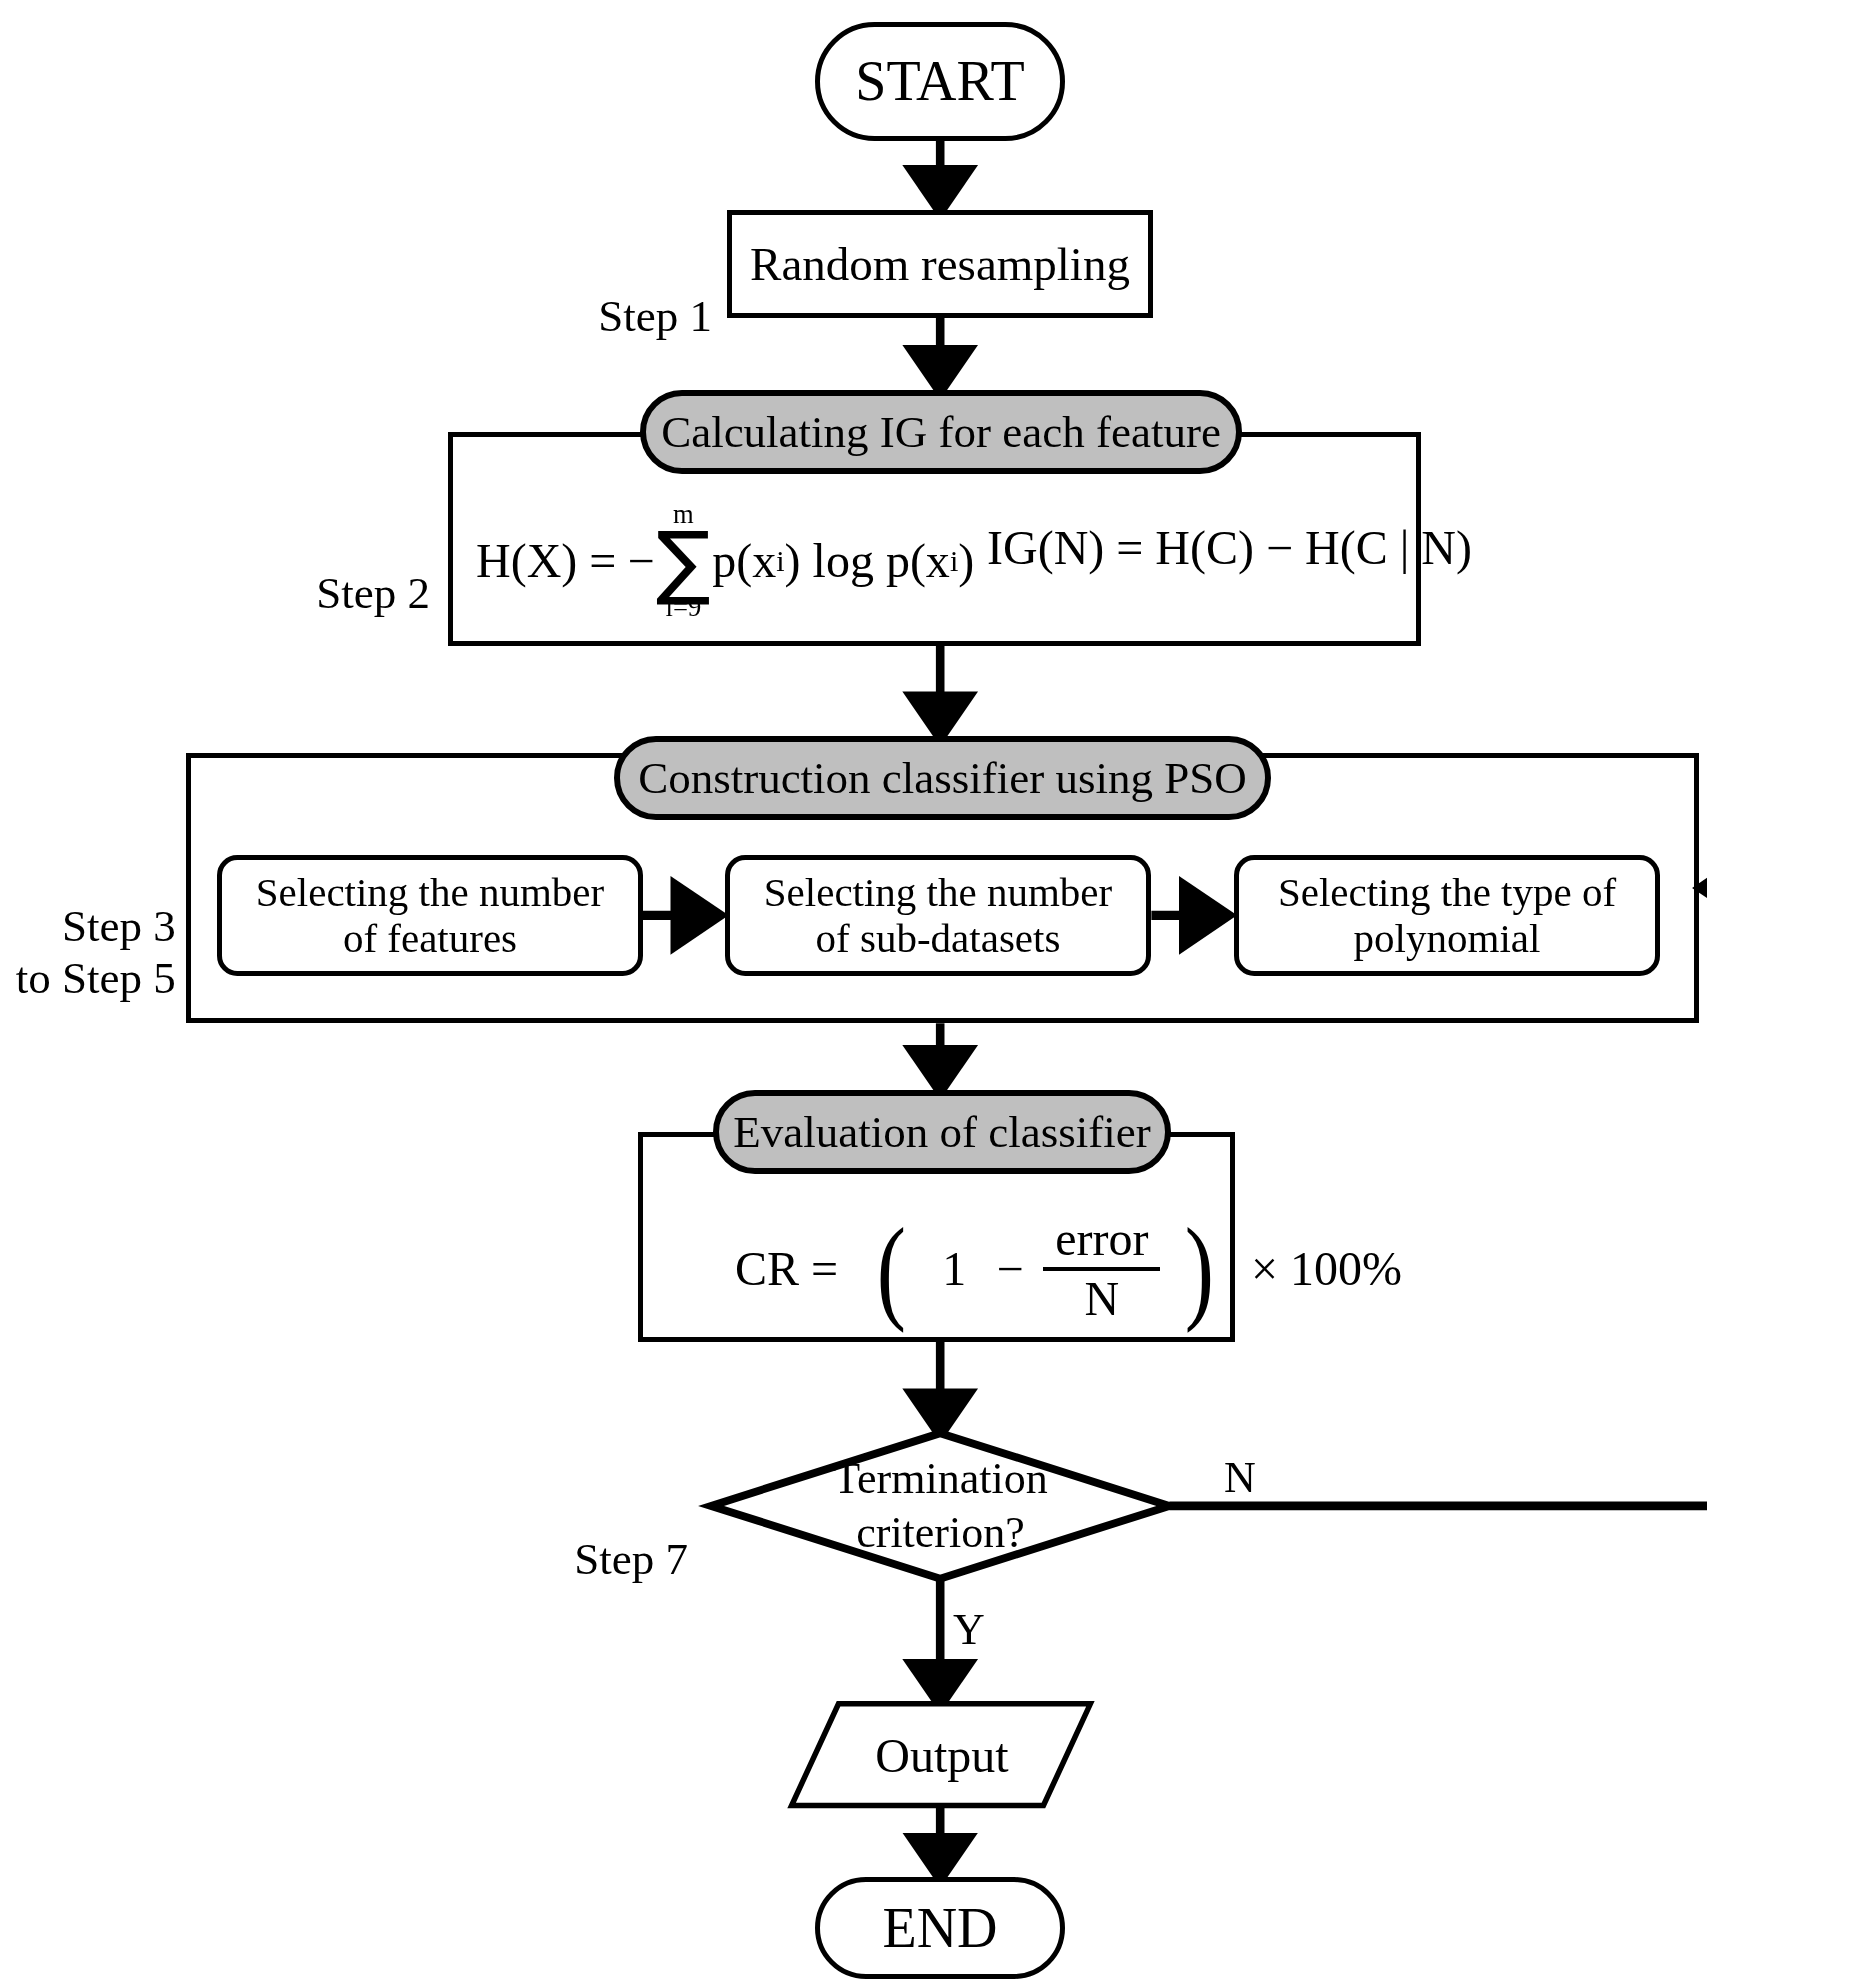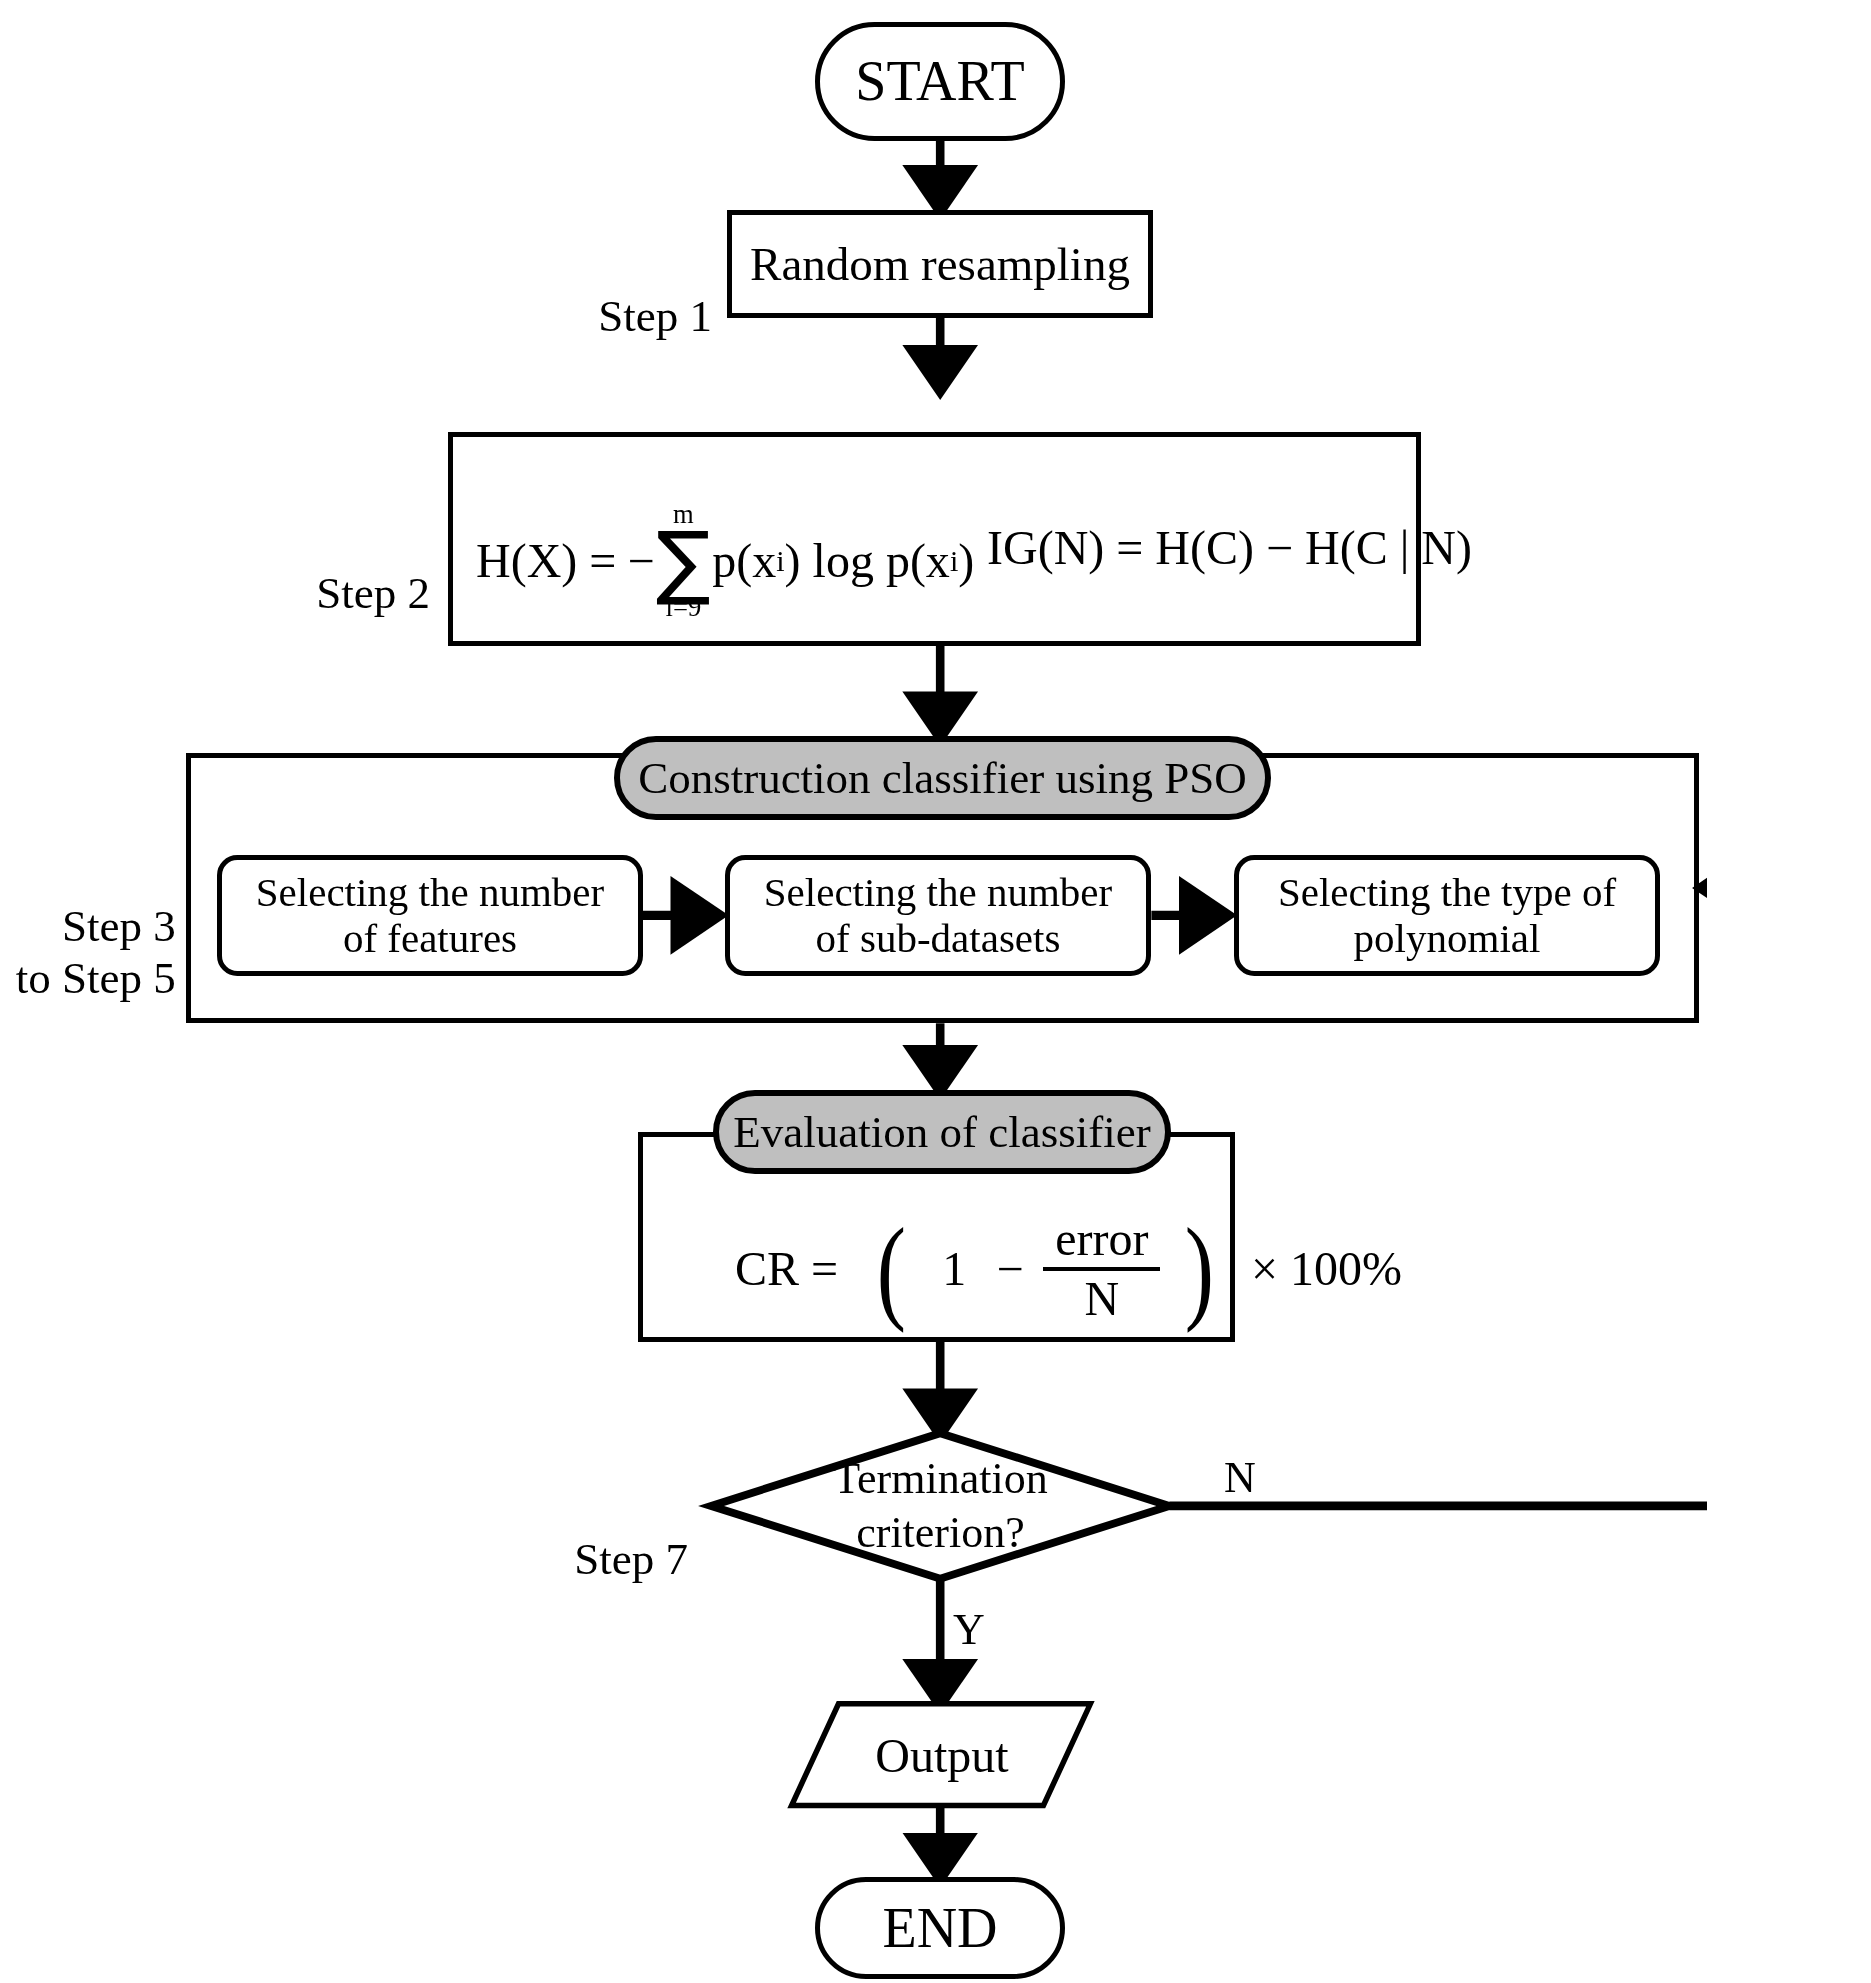--- a/index.html
+++ b/index.html
@@ -205,20 +205,23 @@
   <div class="container" style="left:638px; top:1132px; width:597px; height:210px;"></div>
 
   <div class="node terminator" style="left:815px; top:22px; width:250px; height:119px;">
     <span>START</span>
   </div>
 
   <div class="node process" style="left:727px; top:210px; width:426px; height:108px;">
     <span>Random resampling</span>
   </div>
 
+  <div class="node pill" style="left:640px; top:390px; width:602px; height:84px;">
+    <span>Calculating IG for each feature</span>
+  </div>
 
   <div class="node pill" style="left:614px; top:736px; width:657px; height:84px;">
     <span>Construction classifier using PSO</span>
   </div>
 
   <div class="node pill" style="left:713px; top:1090px; width:458px; height:84px;">
     <span>Evaluation of classifier</span>
   </div>
 
   <div class="node subproc" style="left:217px; top:855px; width:426px; height:121px; flex-direction:column;">

